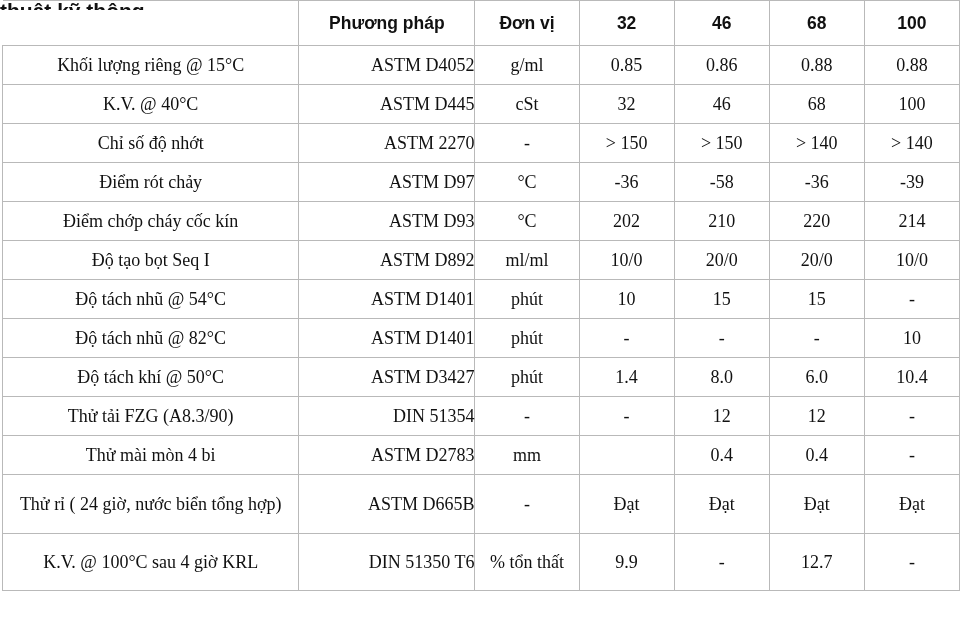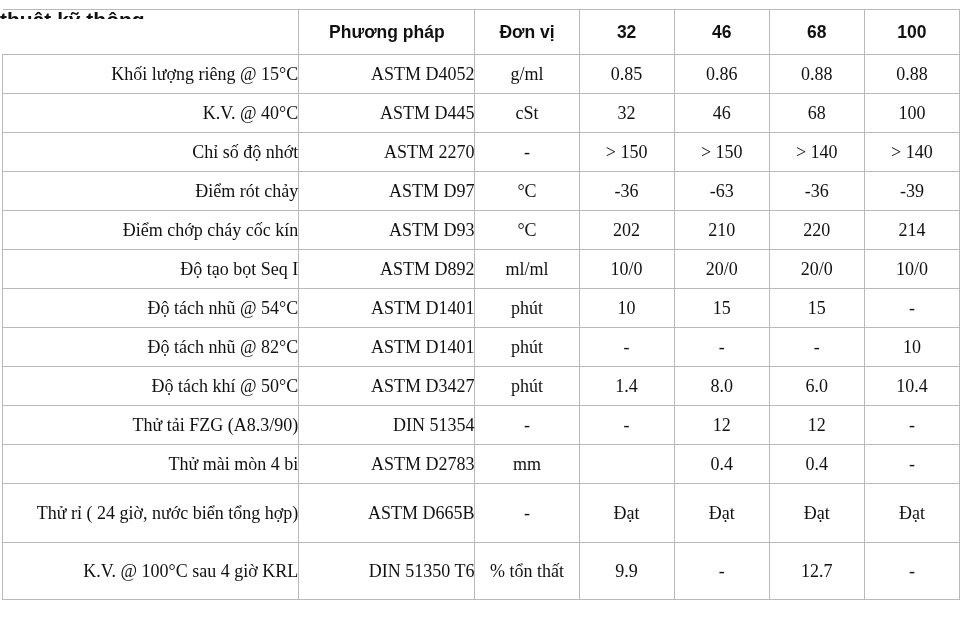--- a/index.html
+++ b/index.html
@@ -12,21 +12,20 @@
     height: 624px;
     font-family: "Liberation Serif", serif;
     color: #000000;
     overflow: hidden;
   }
   .page {
     position: relative;
     width: 964px;
     height: 552px;
     box-sizing: border-box;
-    margin-top: 9px;
   }
   .title-strip {
     position: absolute;
     left: 0;
     top: 0;
     width: 296px;
     height: 10px;
     overflow: hidden;
     font-family: "Liberation Sans", sans-serif;
     font-weight: bold;
@@ -68,21 +67,21 @@
     border-left: none;
     border-top: none;
   }
   tbody td {
     font-family: "Liberation Serif", serif;
     font-size: 18px;
     height: 38px;
     color: #111;
   }
   td.prop {
-    text-align: right;
+    text-align: center;
     padding-left: 10px;
     padding-right: 6px;
     line-height: 24px;
   }
   td.method {
     text-align: right;
     padding-left: 10px;
   }
   td.unit, td.val {
     text-align: center;
@@ -148,21 +147,21 @@
         <td class="val">&gt; 150</td>
         <td class="val">&gt; 150</td>
         <td class="val">&gt; 140</td>
         <td class="val">&gt; 140</td>
       </tr>
       <tr>
         <td class="prop">Điểm rót chảy</td>
         <td class="method">ASTM D97</td>
         <td class="unit">°C</td>
         <td class="val">-36</td>
-        <td class="val">-63</td>
+        <td class="val">-58</td>
         <td class="val">-36</td>
         <td class="val">-39</td>
       </tr>
       <tr>
         <td class="prop">Điểm chớp cháy cốc kín</td>
         <td class="method">ASTM D93</td>
         <td class="unit">°C</td>
         <td class="val">202</td>
         <td class="val">210</td>
         <td class="val">220</td>

